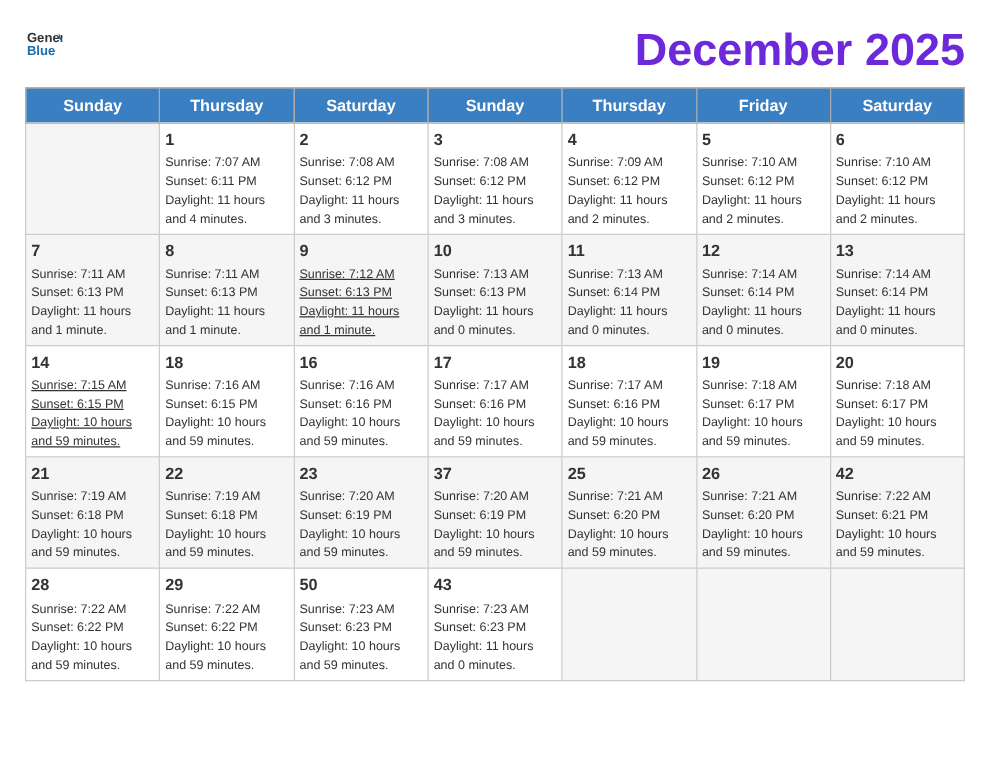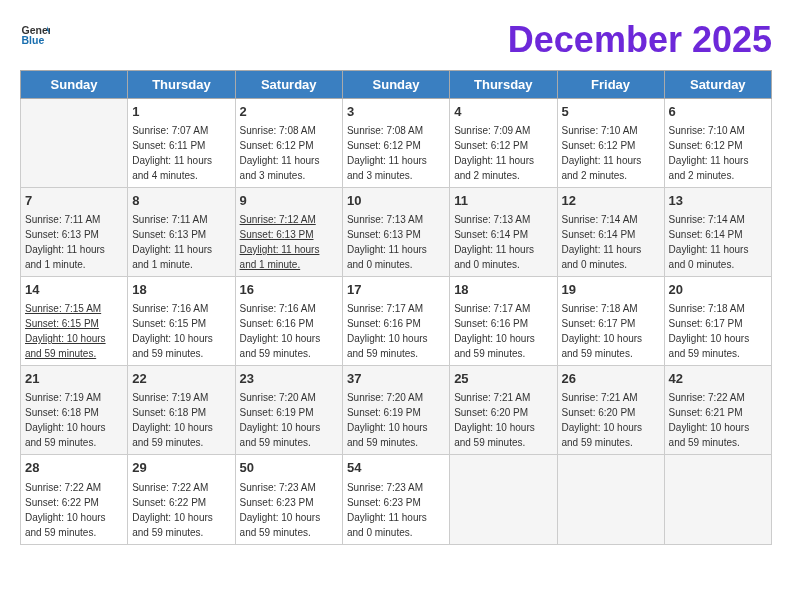--- a/index.html
+++ b/index.html
@@ -228,21 +228,21 @@
 Daylight: 10 hours
 and 59 minutes.</span></td>
         <td><span class="day-number">29</span><span class="day-info" style="white-space: pre-line;">Sunrise: 7:22 AM
 Sunset: 6:22 PM
 Daylight: 10 hours
 and 59 minutes.</span></td>
         <td><span class="day-number">50</span><span class="day-info" style="white-space: pre-line;">Sunrise: 7:23 AM
 Sunset: 6:23 PM
 Daylight: 10 hours
 and 59 minutes.</span></td>
-        <td><span class="day-number">54</span><span class="day-info" style="white-space: pre-line;">Sunrise: 7:23 AM
+        <td><span class="day-number">43</span><span class="day-info" style="white-space: pre-line;">Sunrise: 7:23 AM
 Sunset: 6:23 PM
 Daylight: 11 hours
 and 0 minutes.</span></td>
         <td class="empty"></td>
         <td class="empty"></td>
         <td class="empty"></td>
       </tr>
     </tbody>
 </table>
 

